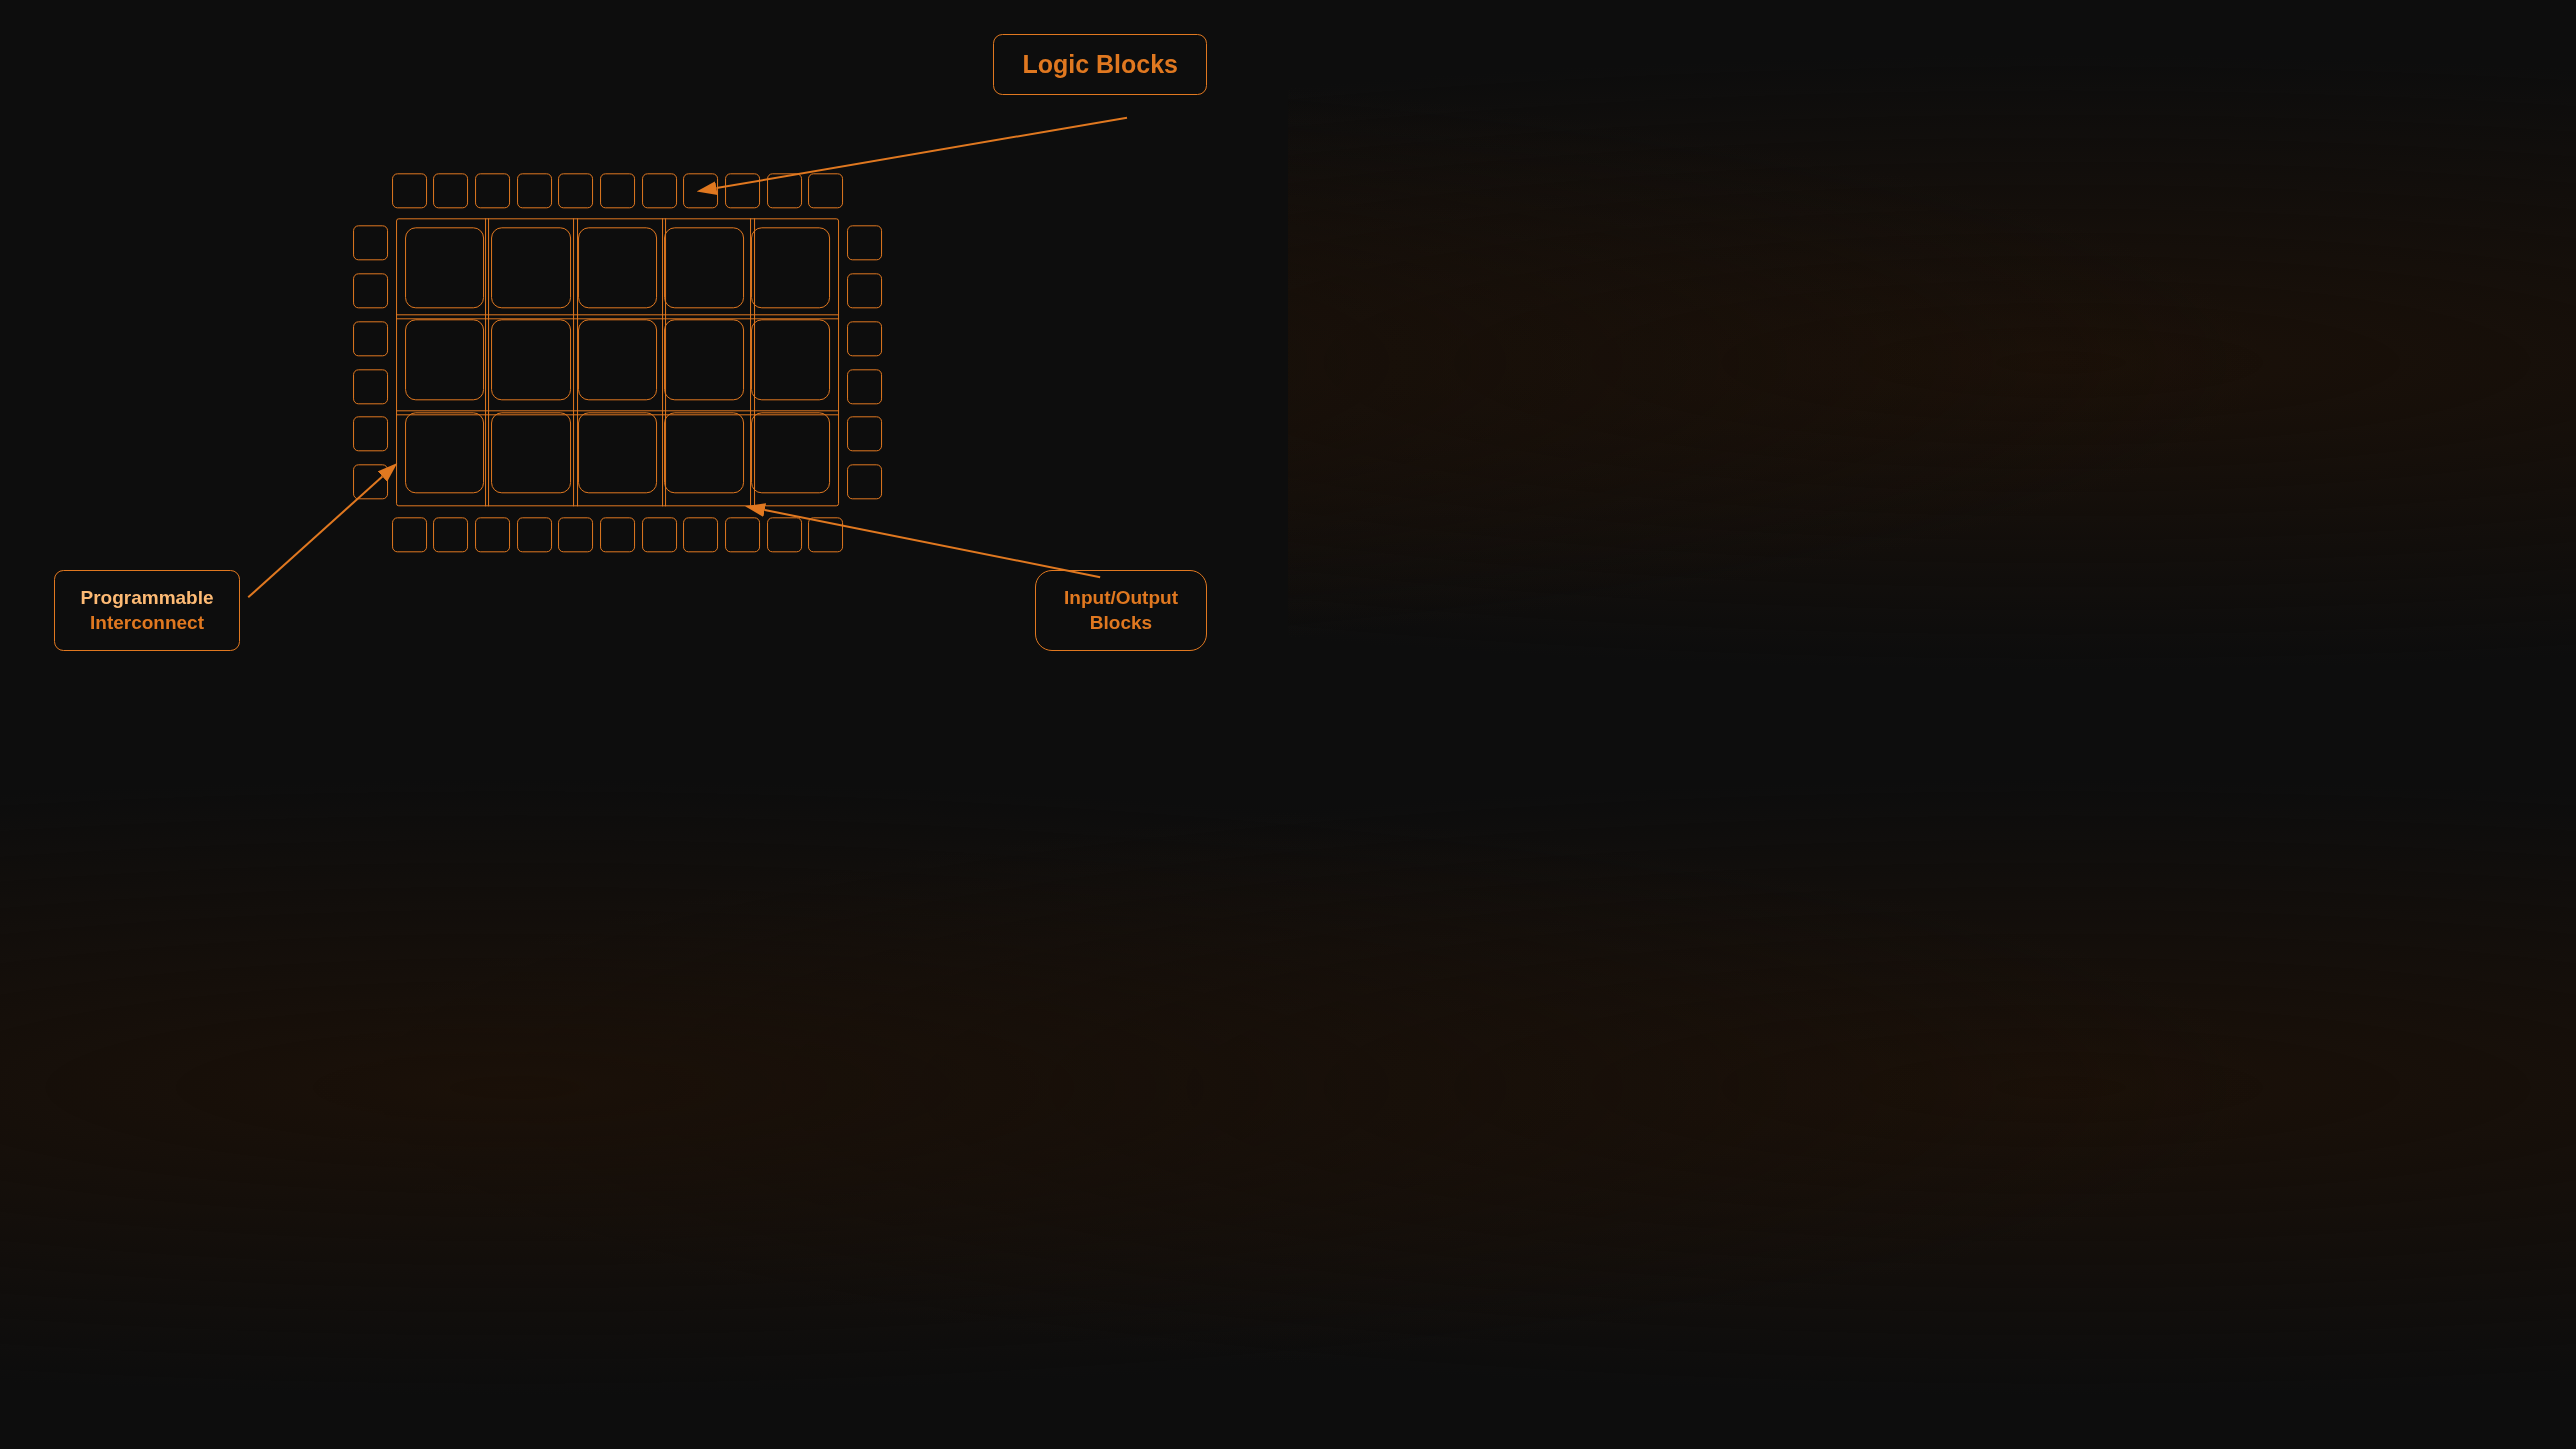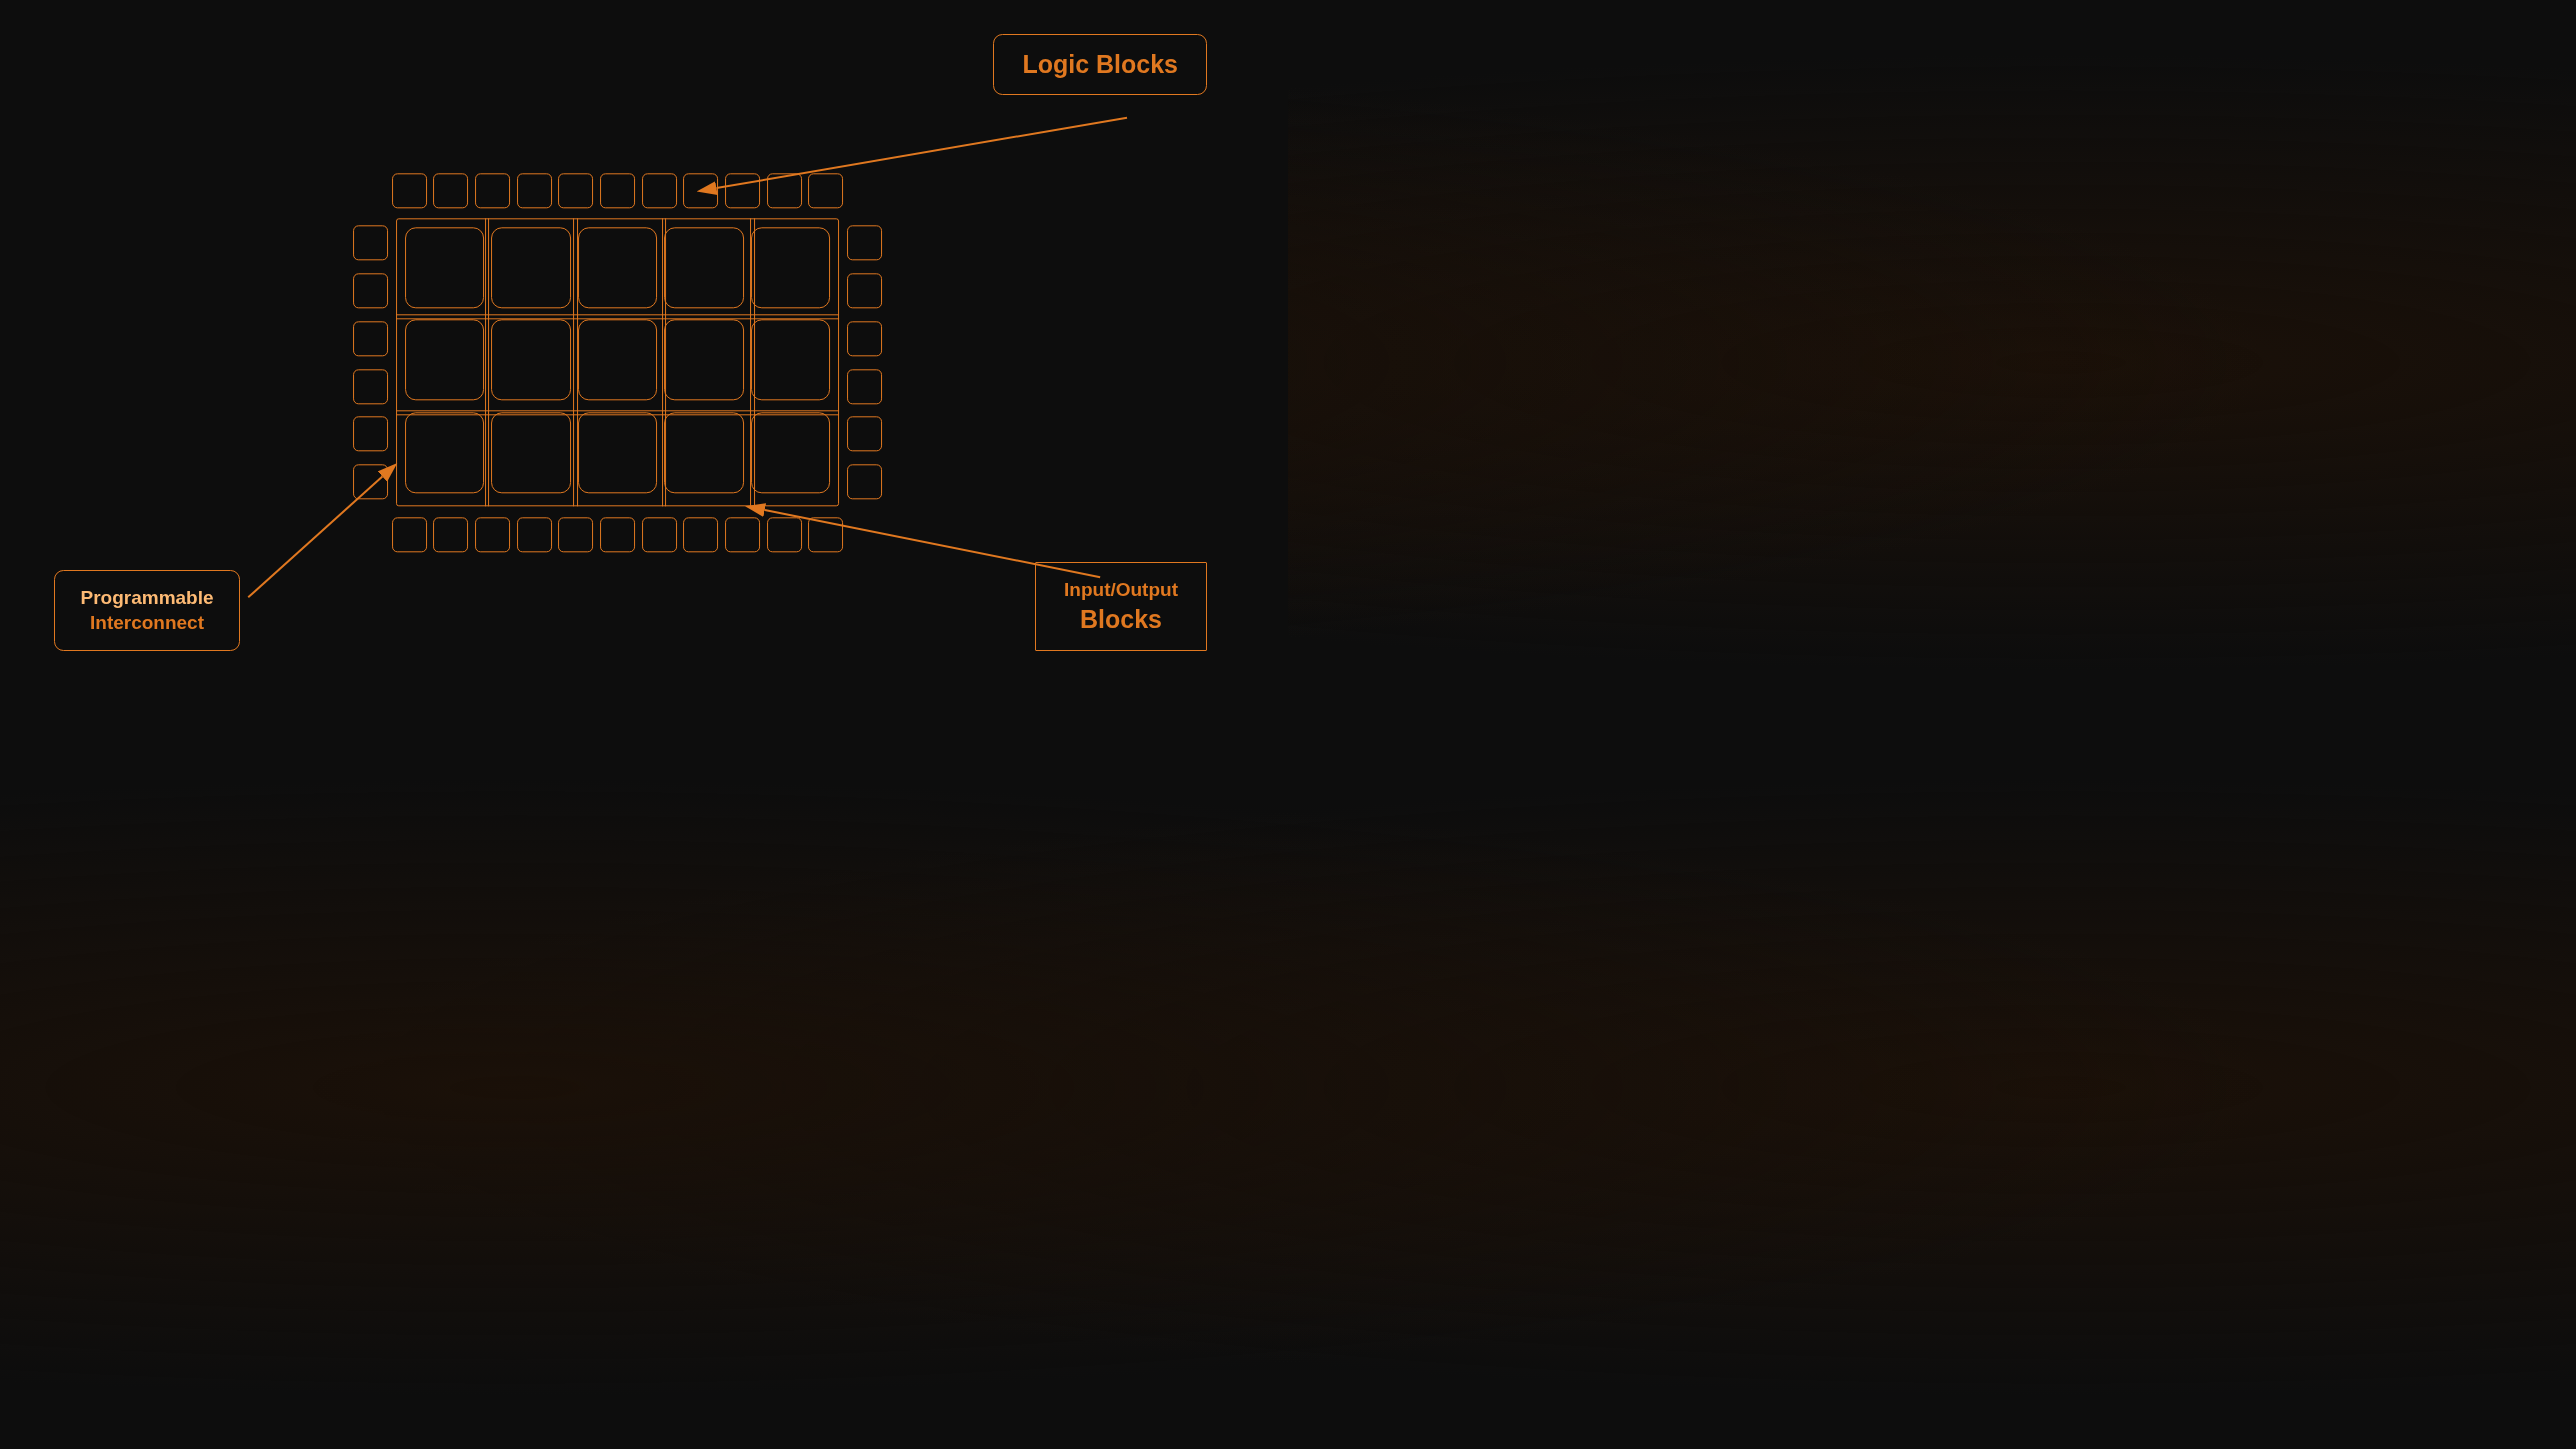--- a/index.html
+++ b/index.html
@@ -167,23 +167,23 @@
 
   <div style="position:absolute;top:34px;right:81px;border:1.7px solid #e07820;border-radius:9.4px;padding:14.8px 28px;background:transparent;">
     <span style="color:#e07820;font-size:25px;font-weight:bold;font-family:Arial,sans-serif;">Logic Blocks</span>
   </div>
 
   <div style="position:absolute;bottom:74px;left:54px;border:1.7px solid #e07820;border-radius:9.4px;padding:14.8px 25.5px;background:transparent;text-align:center;">
     <div style="color:#fdba74;font-size:19px;font-weight:bold;font-family:Arial,sans-serif;line-height:1.3;">Programmable</div>
     <div style="color:#e07820;font-size:19px;font-weight:bold;font-family:Arial,sans-serif;line-height:1.3;">Interconnect</div>
   </div>
 
-  <div style="position:absolute;bottom:74px;right:81px;border:1.7px solid #e07820;border-radius:1px;padding:14.8px 28px;background:transparent;text-align:center;margin-top:10px;">
+  <div style="position:absolute;bottom:74px;right:81px;border:1.7px solid #e07820;border-radius:17px;padding:14.8px 28px;background:transparent;text-align:center;margin-top:10px;">
     <div style="color:#e07820;font-size:19px;font-weight:bold;font-family:Arial,sans-serif;line-height:1.3;">Input/Output</div>
-    <div style="color:#e07820;font-size:25px;font-weight:bold;font-family:Arial,sans-serif;line-height:1.3;">Blocks</div>
+    <div style="color:#e07820;font-size:19px;font-weight:bold;font-family:Arial,sans-serif;line-height:1.3;">Blocks</div>
   </div>
 
   <svg style="position:absolute;top:0;left:0;width:1288px;height:725px;pointer-events:none;" viewBox="0 0 1920 1080">
     <defs>
       <marker id="arrowhead-orange" markerWidth="10" markerHeight="7" refX="0" refY="3.5" orient="auto">
         <polygon points="0 0, 10 3.5, 0 7" fill="#e07820"></polygon>
       </marker>
     </defs>
 
     <line x1="1680" y1="175" x2="1068" y2="280" stroke="#e07820" stroke-width="3" marker-end="url(#arrowhead-orange)"></line>

